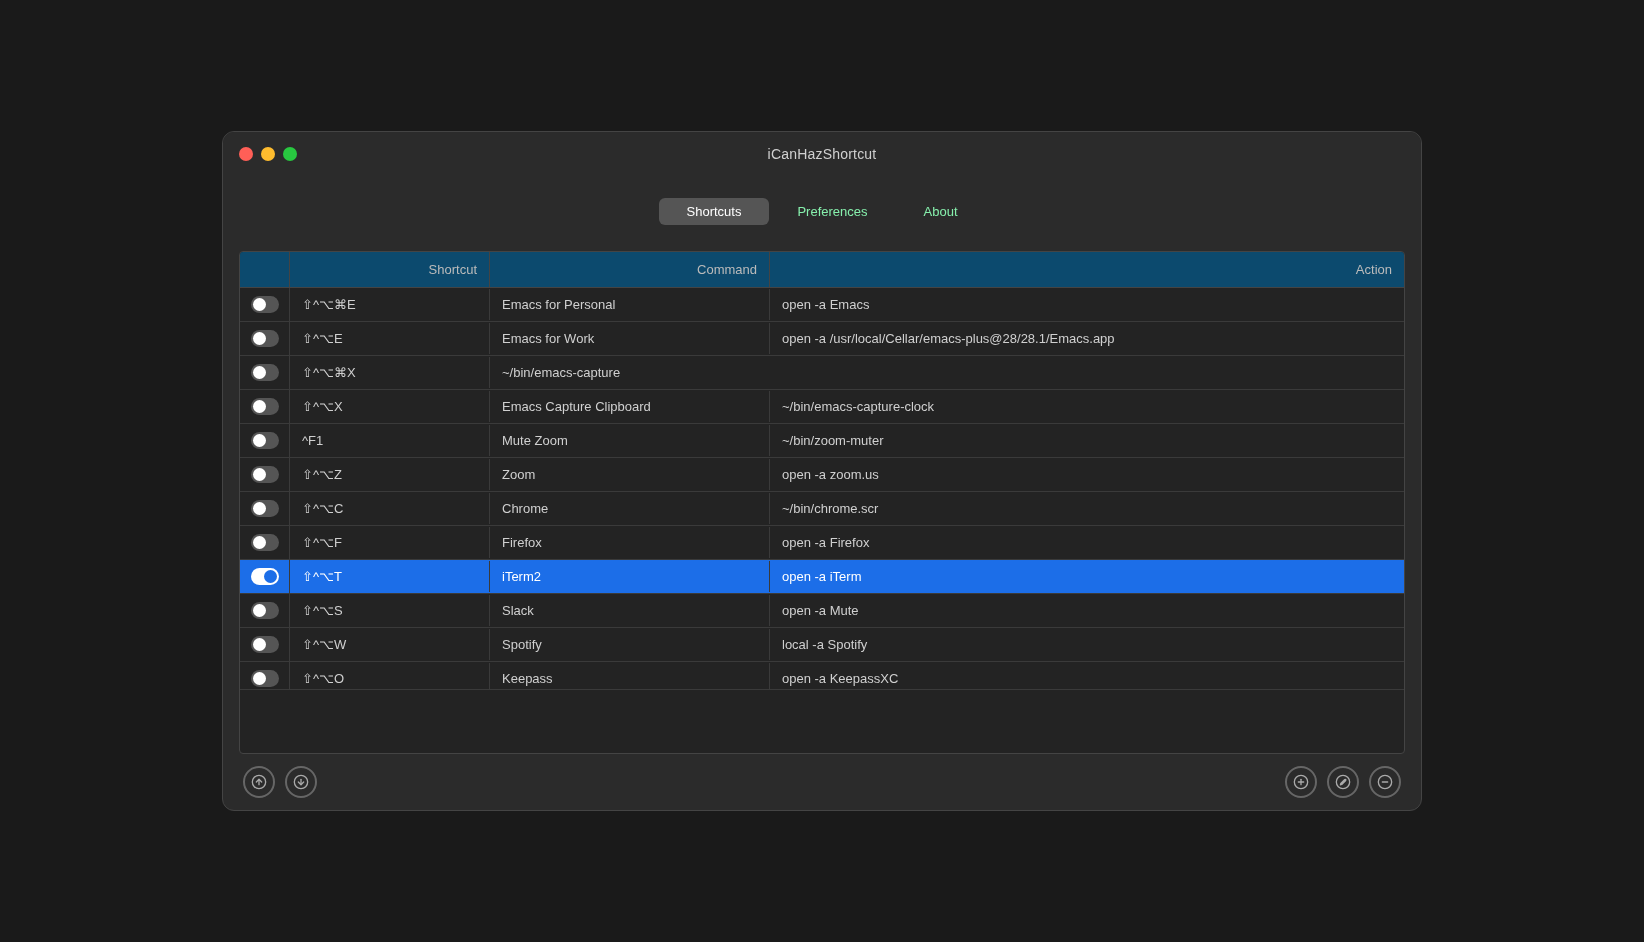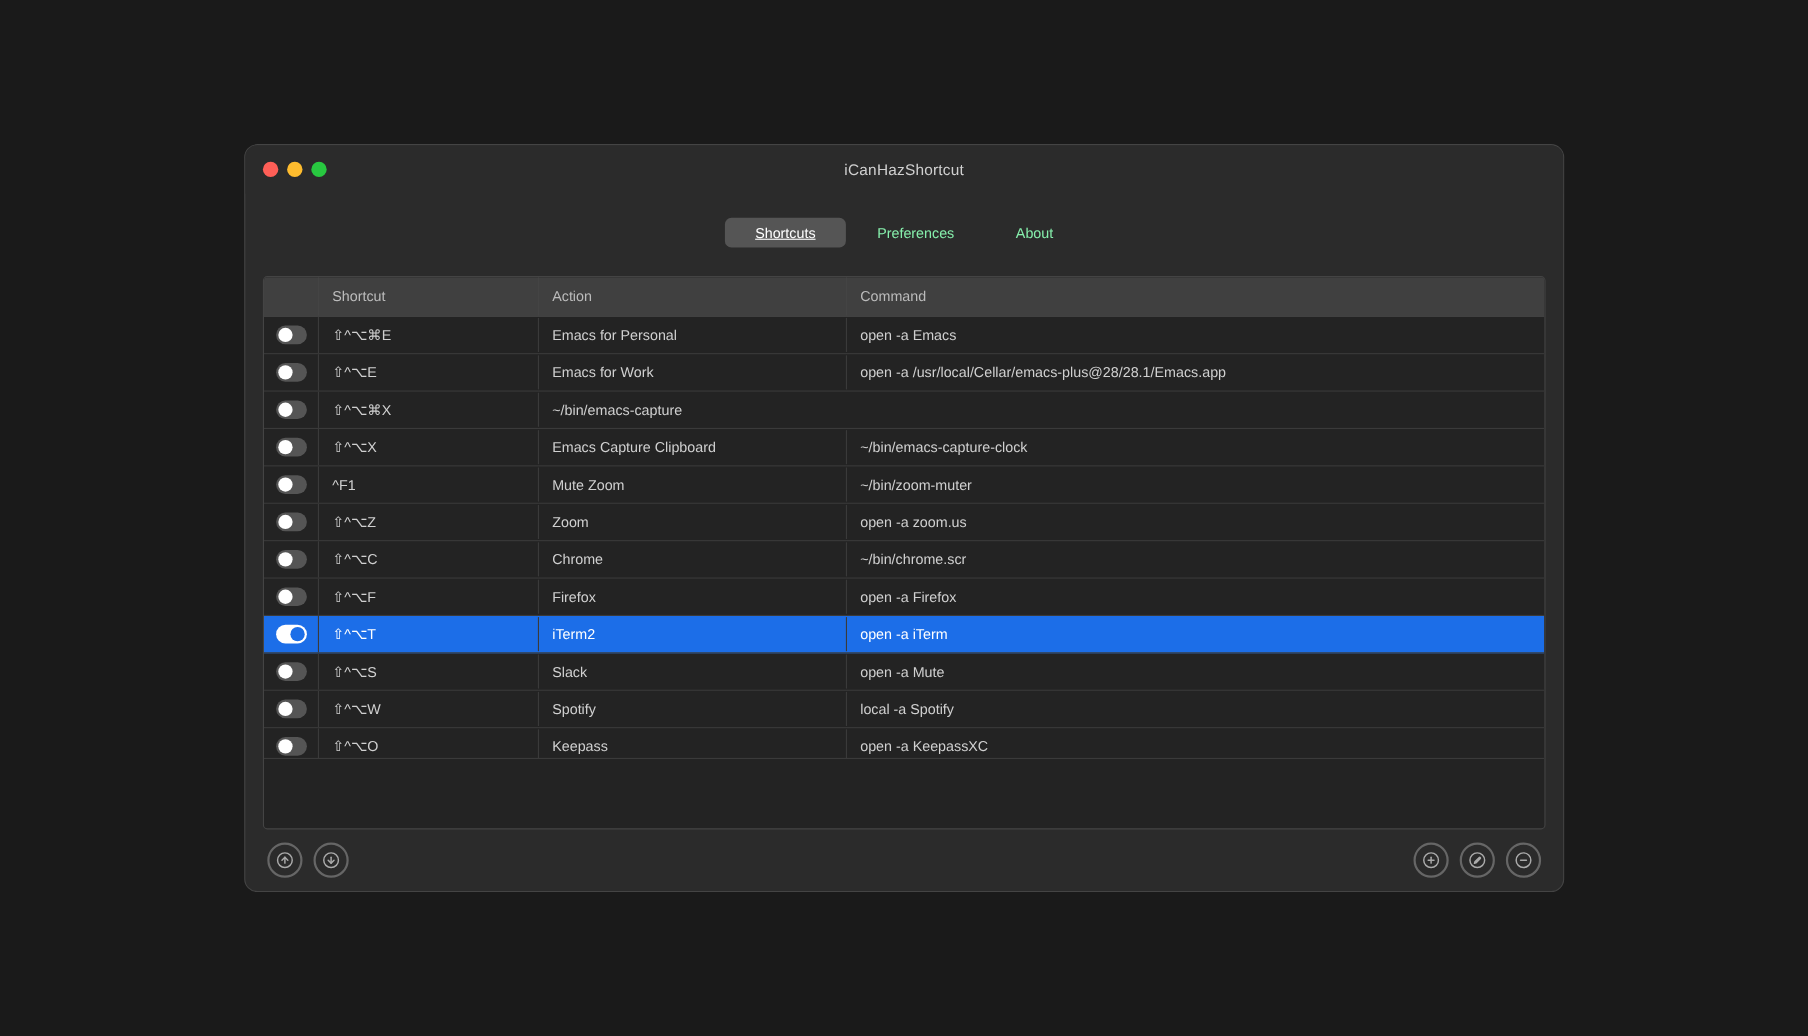--- a/index.html
+++ b/index.html
@@ -73,21 +73,20 @@
       font-size: 13px;
       cursor: pointer;
       border-radius: 6px;
       transition: background 0.15s;
     }
 
     .tab.active {
       background: #555;
       color: #fff;
       font-weight: 500;
-      text-decoration: underline;
     }
 
     .content {
       flex: 1;
       padding: 0 16px;
       display: flex;
       flex-direction: column;
     }
 
     .table-container {
@@ -95,21 +94,22 @@
       border: 1px solid #444;
       border-radius: 4px;
       overflow: hidden;
       background: #232323;
     }
 
     .table-header {
       display: grid;
       grid-template-columns: 50px 200px 280px 1fr;
       border-bottom: 1px solid #444;
-      background: #404040;
+      background: #0c4a6e;
+      text-align: right;
     }
 
     .table-header-cell {
       padding: 10px 12px;
       color: #bbb;
       font-size: 13px;
       font-weight: 400;
       border-right: 1px solid #444;
     }
     .table-header-cell:last-child {
@@ -263,22 +263,22 @@
     <div class="tab">Preferences</div>
     <div class="tab">About</div>
   </div>
 
   <div class="content">
     <div class="table-container">
 
       <div class="table-header">
         <div class="table-header-cell"></div>
         <div class="table-header-cell">Shortcut</div>
+        <div class="table-header-cell">Command</div>
         <div class="table-header-cell">Action</div>
-        <div class="table-header-cell">Command</div>
       </div>
 
       <div class="table-body" id="table-body">
       <div class="table-row">
             <div class="toggle-cell">
               <div class="toggle"></div>
             </div>
             <div class="row-cell shortcut-text">⇧^⌥⌘E</div>
             <div class="row-cell">Emacs for Personal</div>
             <div class="row-cell">open -a Emacs</div>

